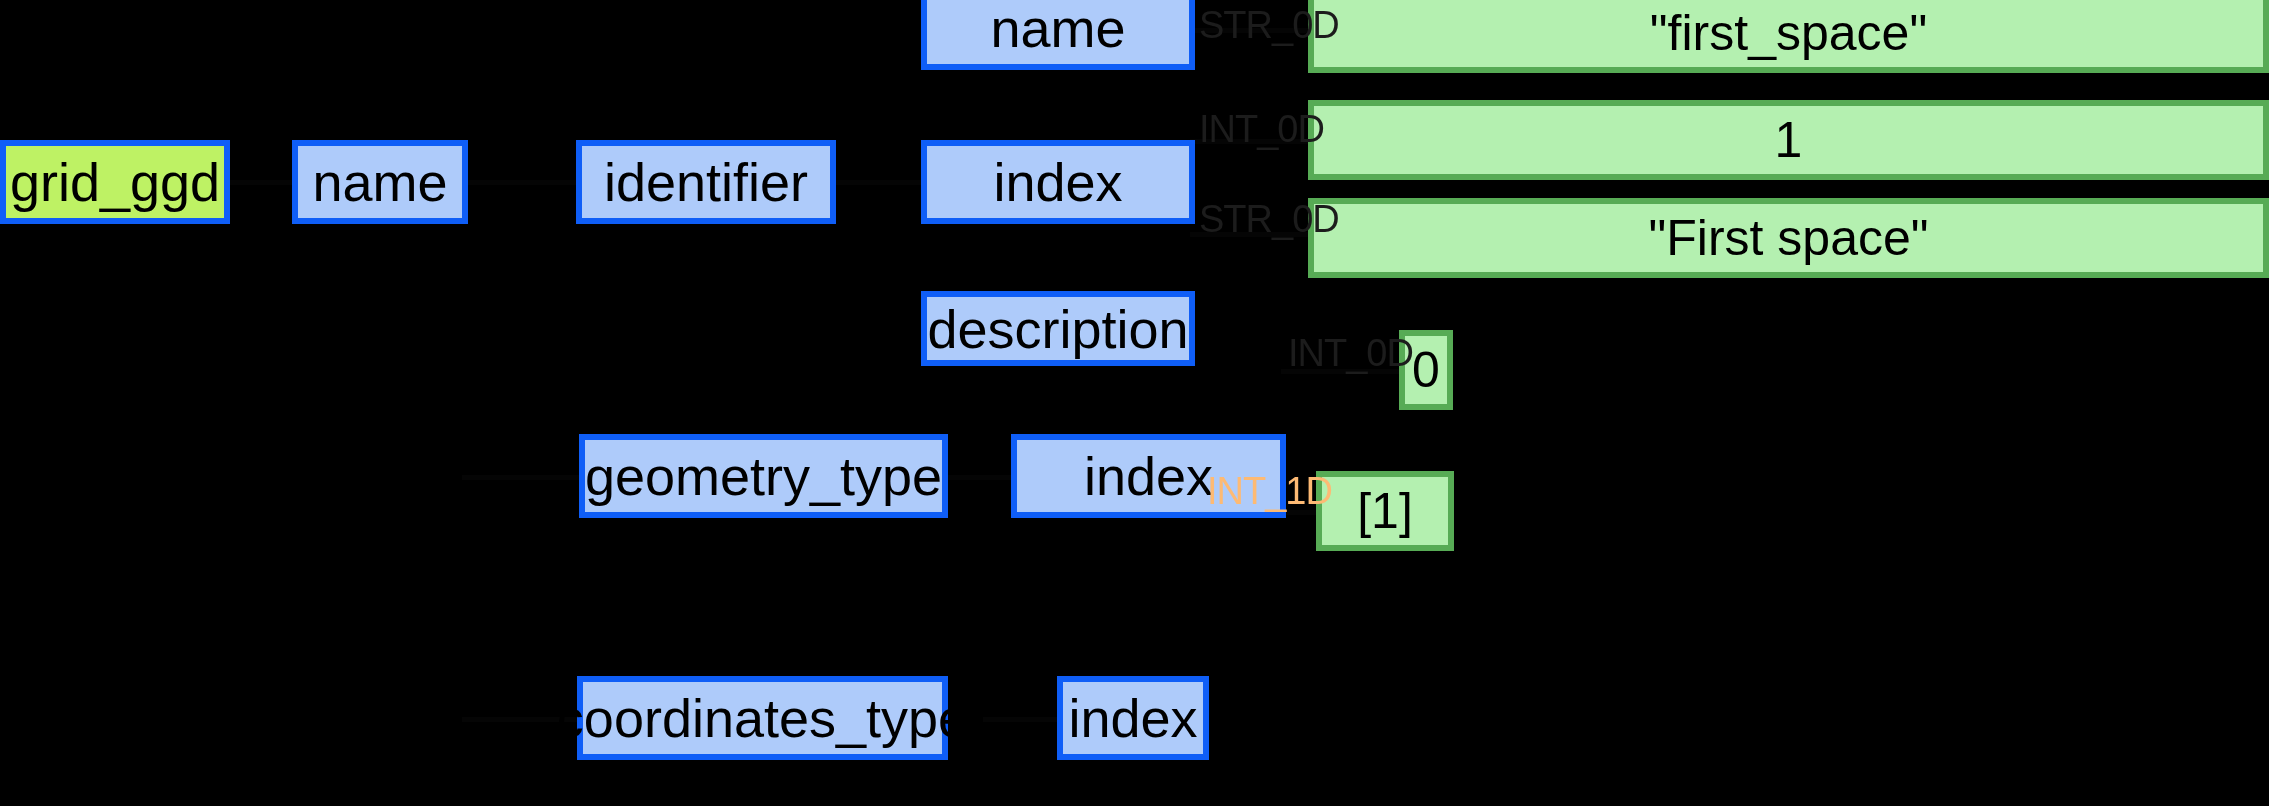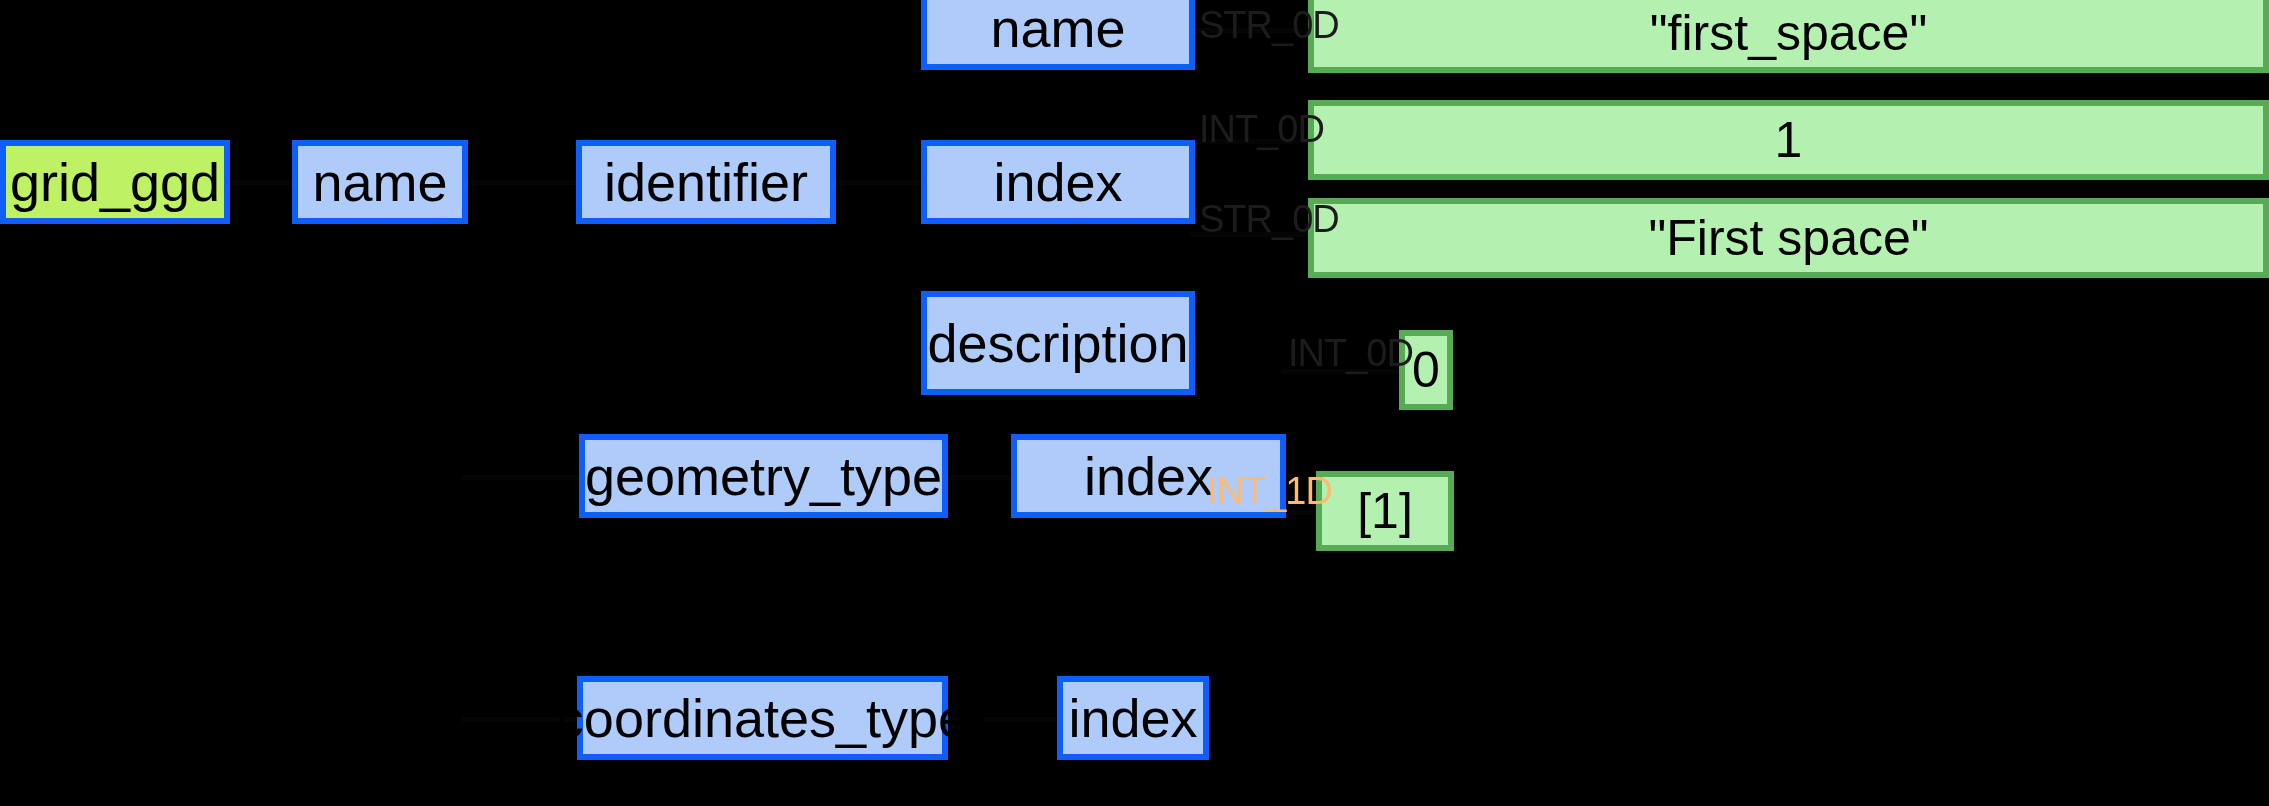--- a/index.html
+++ b/index.html
@@ -73,21 +73,21 @@
       <div class="edge" style="left: 1190px; top: 232px; width: 122px; background: rgb(5, 5, 5);"></div>
       <div class="edge" style="left: 1281px; top: 369px; width: 122px; background: rgb(5, 5, 5);"></div>
       <div class="edge" style="left: 1203px; top: 510px; width: 118px; background: rgb(5, 5, 5);"></div>
     </div>
   <div id="nodes-layer">
       <div class="node node-struct" style="left: 0px; top: 140px; width: 230px; height: 84px; background: #bef264; border-color: rgb(15, 94, 247);">grid_ggd</div>
       <div class="node node-struct" style="left: 292px; top: 140px; width: 176px; height: 84px; background: rgb(174, 203, 250); border-color: rgb(15, 94, 247);">name</div>
       <div class="node node-struct" style="left: 576px; top: 140px; width: 260px; height: 84px; background: rgb(174, 203, 250); border-color: rgb(15, 94, 247);">identifier</div>
       <div class="node node-struct" style="left: 921px; top: -14px; width: 274px; height: 84px; background: rgb(174, 203, 250); border-color: rgb(15, 94, 247);">name</div>
       <div class="node node-struct" style="left: 921px; top: 140px; width: 274px; height: 84px; background: rgb(174, 203, 250); border-color: rgb(15, 94, 247);">index</div>
-      <div class="node node-struct" style="left: 921px; top: 291px; width: 274px; height: 104px; background: rgb(174, 203, 250); border-color: rgb(15, 94, 247);">description</div>
+      <div class="node node-struct" style="left: 921px; top: 291px; width: 274px; height: 75px; background: rgb(174, 203, 250); border-color: rgb(15, 94, 247);">description</div>
       <div class="node node-struct" style="left: 579px; top: 434px; width: 369px; height: 84px; background: rgb(174, 203, 250); border-color: rgb(15, 94, 247);">geometry_type</div>
       <div class="node node-struct" style="left: 1011px; top: 434px; width: 275px; height: 84px; background: rgb(174, 203, 250); border-color: rgb(15, 94, 247);">index</div>
       <div class="node node-struct" style="left: 577px; top: 676px; width: 371px; height: 84px; background: rgb(174, 203, 250); border-color: rgb(15, 94, 247);">coordinates_type</div>
       <div class="node node-struct" style="left: 1057px; top: 676px; width: 152px; height: 84px; background: rgb(174, 203, 250); border-color: rgb(15, 94, 247);">index</div>
     </div>
   <div id="values-layer">
       <div class="node node-value" style="left: 1308px; top: -7px; width: 961px; height: 80px; background: rgb(180, 240, 176); border-color: rgb(87, 171, 85);">"first_space"</div>
       <div class="node node-value" style="left: 1308px; top: 100px; width: 961px; height: 80px; background: rgb(180, 240, 176); border-color: rgb(87, 171, 85);">1</div>
       <div class="node node-value" style="left: 1308px; top: 198px; width: 961px; height: 80px; background: rgb(180, 240, 176); border-color: rgb(87, 171, 85);">"First space"</div>
       <div class="node node-value" style="left: 1399px; top: 330px; width: 54px; height: 80px; background: rgb(180, 240, 176); border-color: rgb(87, 171, 85);">0</div>

